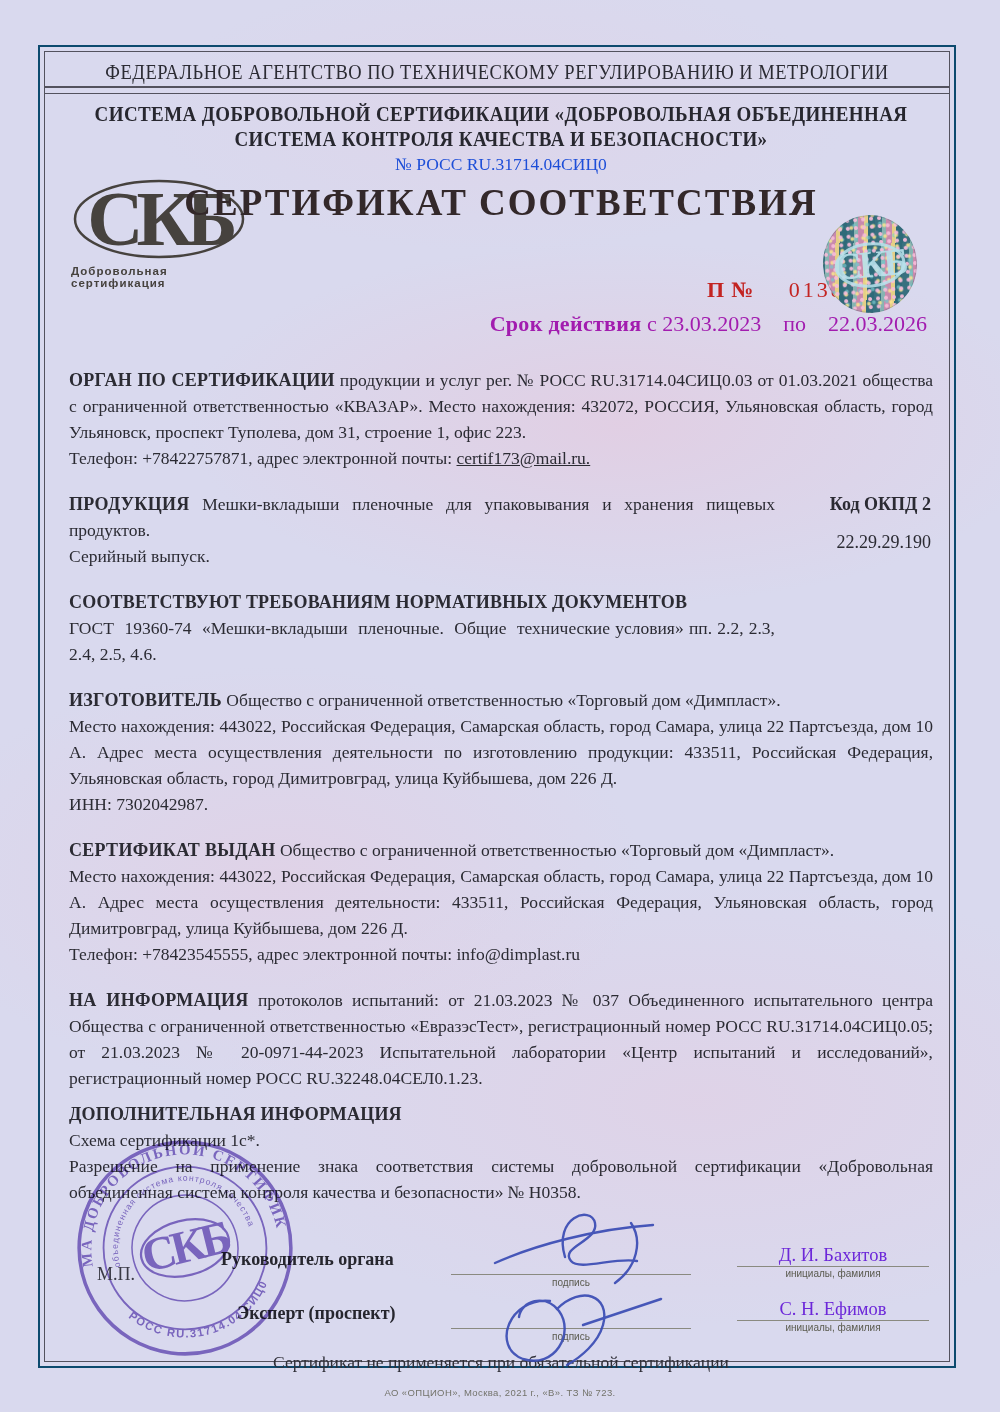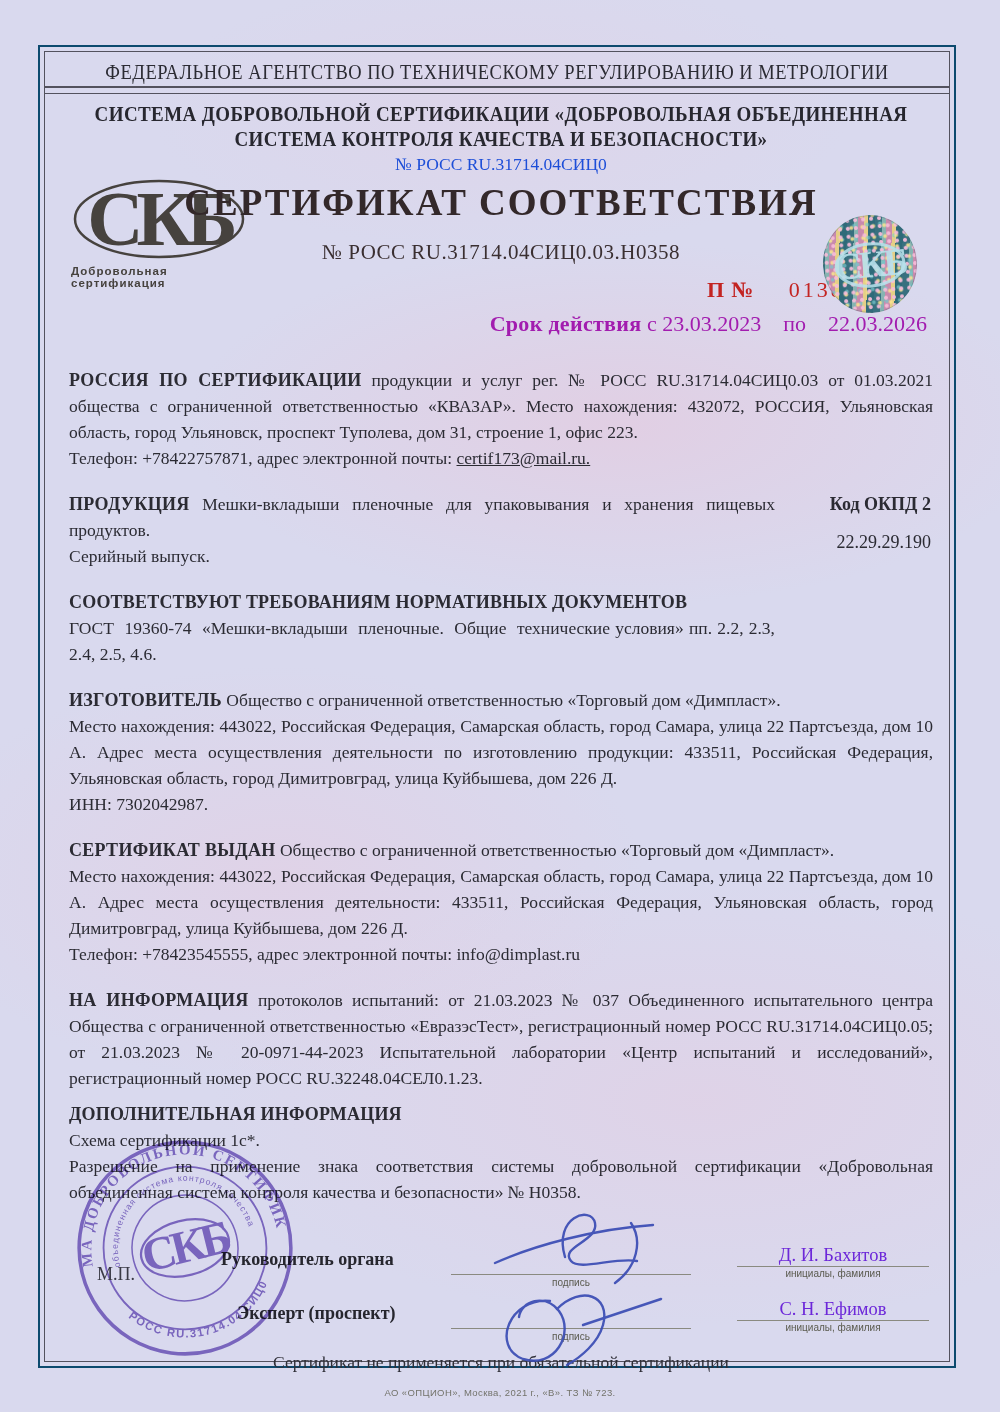--- a/index.html
+++ b/index.html
@@ -121,36 +121,35 @@
       <div class="topblock">
         <div class="logo">
           <svg width="176" height="86" viewBox="0 0 176 86">
             <ellipse cx="88" cy="40" rx="84" ry="38" fill="none" stroke="#46423e" stroke-width="2.5"></ellipse>
             <text x="88" y="66" text-anchor="middle" font-family="Liberation Serif, DejaVu Serif, serif" font-size="78" font-weight="bold" fill="#46423e" letter-spacing="-7">СКБ</text>
           </svg>
           <div class="logo-caption">Добровольная  сертификация</div>
         </div>
 
         <h1 class="main-title">СЕРТИФИКАТ  СООТВЕТСТВИЯ</h1>
-        <div class="cert-no">№ РОСС RU.31714.04СИЦ0.03.Н0358</div>
 
         <div class="blank-no"><span>П №</span><span class="num">01388</span></div>
 
         <div class="holo">
           <svg width="94" height="98" viewBox="0 0 94 98">
             <ellipse cx="47" cy="50" rx="34" ry="21" fill="none" stroke="#b9e2ec" stroke-width="3" opacity="0.85"></ellipse>
             <text x="47" y="62" text-anchor="middle" font-family="Liberation Serif, DejaVu Serif, serif" font-size="38" font-weight="bold" fill="#b9e2ec" letter-spacing="-3" opacity="0.9">СКБ</text>
           </svg>
         </div>
 
         <div class="validity"><b>Срок действия</b><span style="white-space:pre-wrap;"> с 23.03.2023    по    22.03.2026</span></div>
       </div>
 
       <div class="sec">
-        <p><b class="lead">РОССИЯ ПО СЕРТИФИКАЦИИ</b> <span>продукции и услуг рег. № РОСС RU.31714.04СИЦ0.03 от 01.03.2021 общества с ограниченной ответственностью «КВАЗАР».  Место нахождения: 432072, РОССИЯ, Ульяновская область, город Ульяновск, проспект Туполева, дом 31, строение 1, офис 223.</span></p>
+        <p><b class="lead">ОРГАН ПО СЕРТИФИКАЦИИ</b> <span>продукции и услуг рег. № РОСС RU.31714.04СИЦ0.03 от 01.03.2021 общества с ограниченной ответственностью «КВАЗАР».  Место нахождения: 432072, РОССИЯ, Ульяновская область, город Ульяновск, проспект Туполева, дом 31, строение 1, офис 223.</span></p>
         <p><span>Телефон: +78422757871, адрес электронной почты: </span><span class="u">certif173@mail.ru.</span></p>
       </div>
 
       <div class="sec">
         <div class="okpd">
           <div class="lbl">Код ОКПД 2</div>
           <div class="val">22.29.29.190</div>
         </div>
         <p class="narrow"><b class="lead">ПРОДУКЦИЯ</b> <span>Мешки-вкладыши пленочные для упаковывания и хранения пищевых продуктов.</span></p>
         <p class="narrow">Серийный выпуск.</p>

